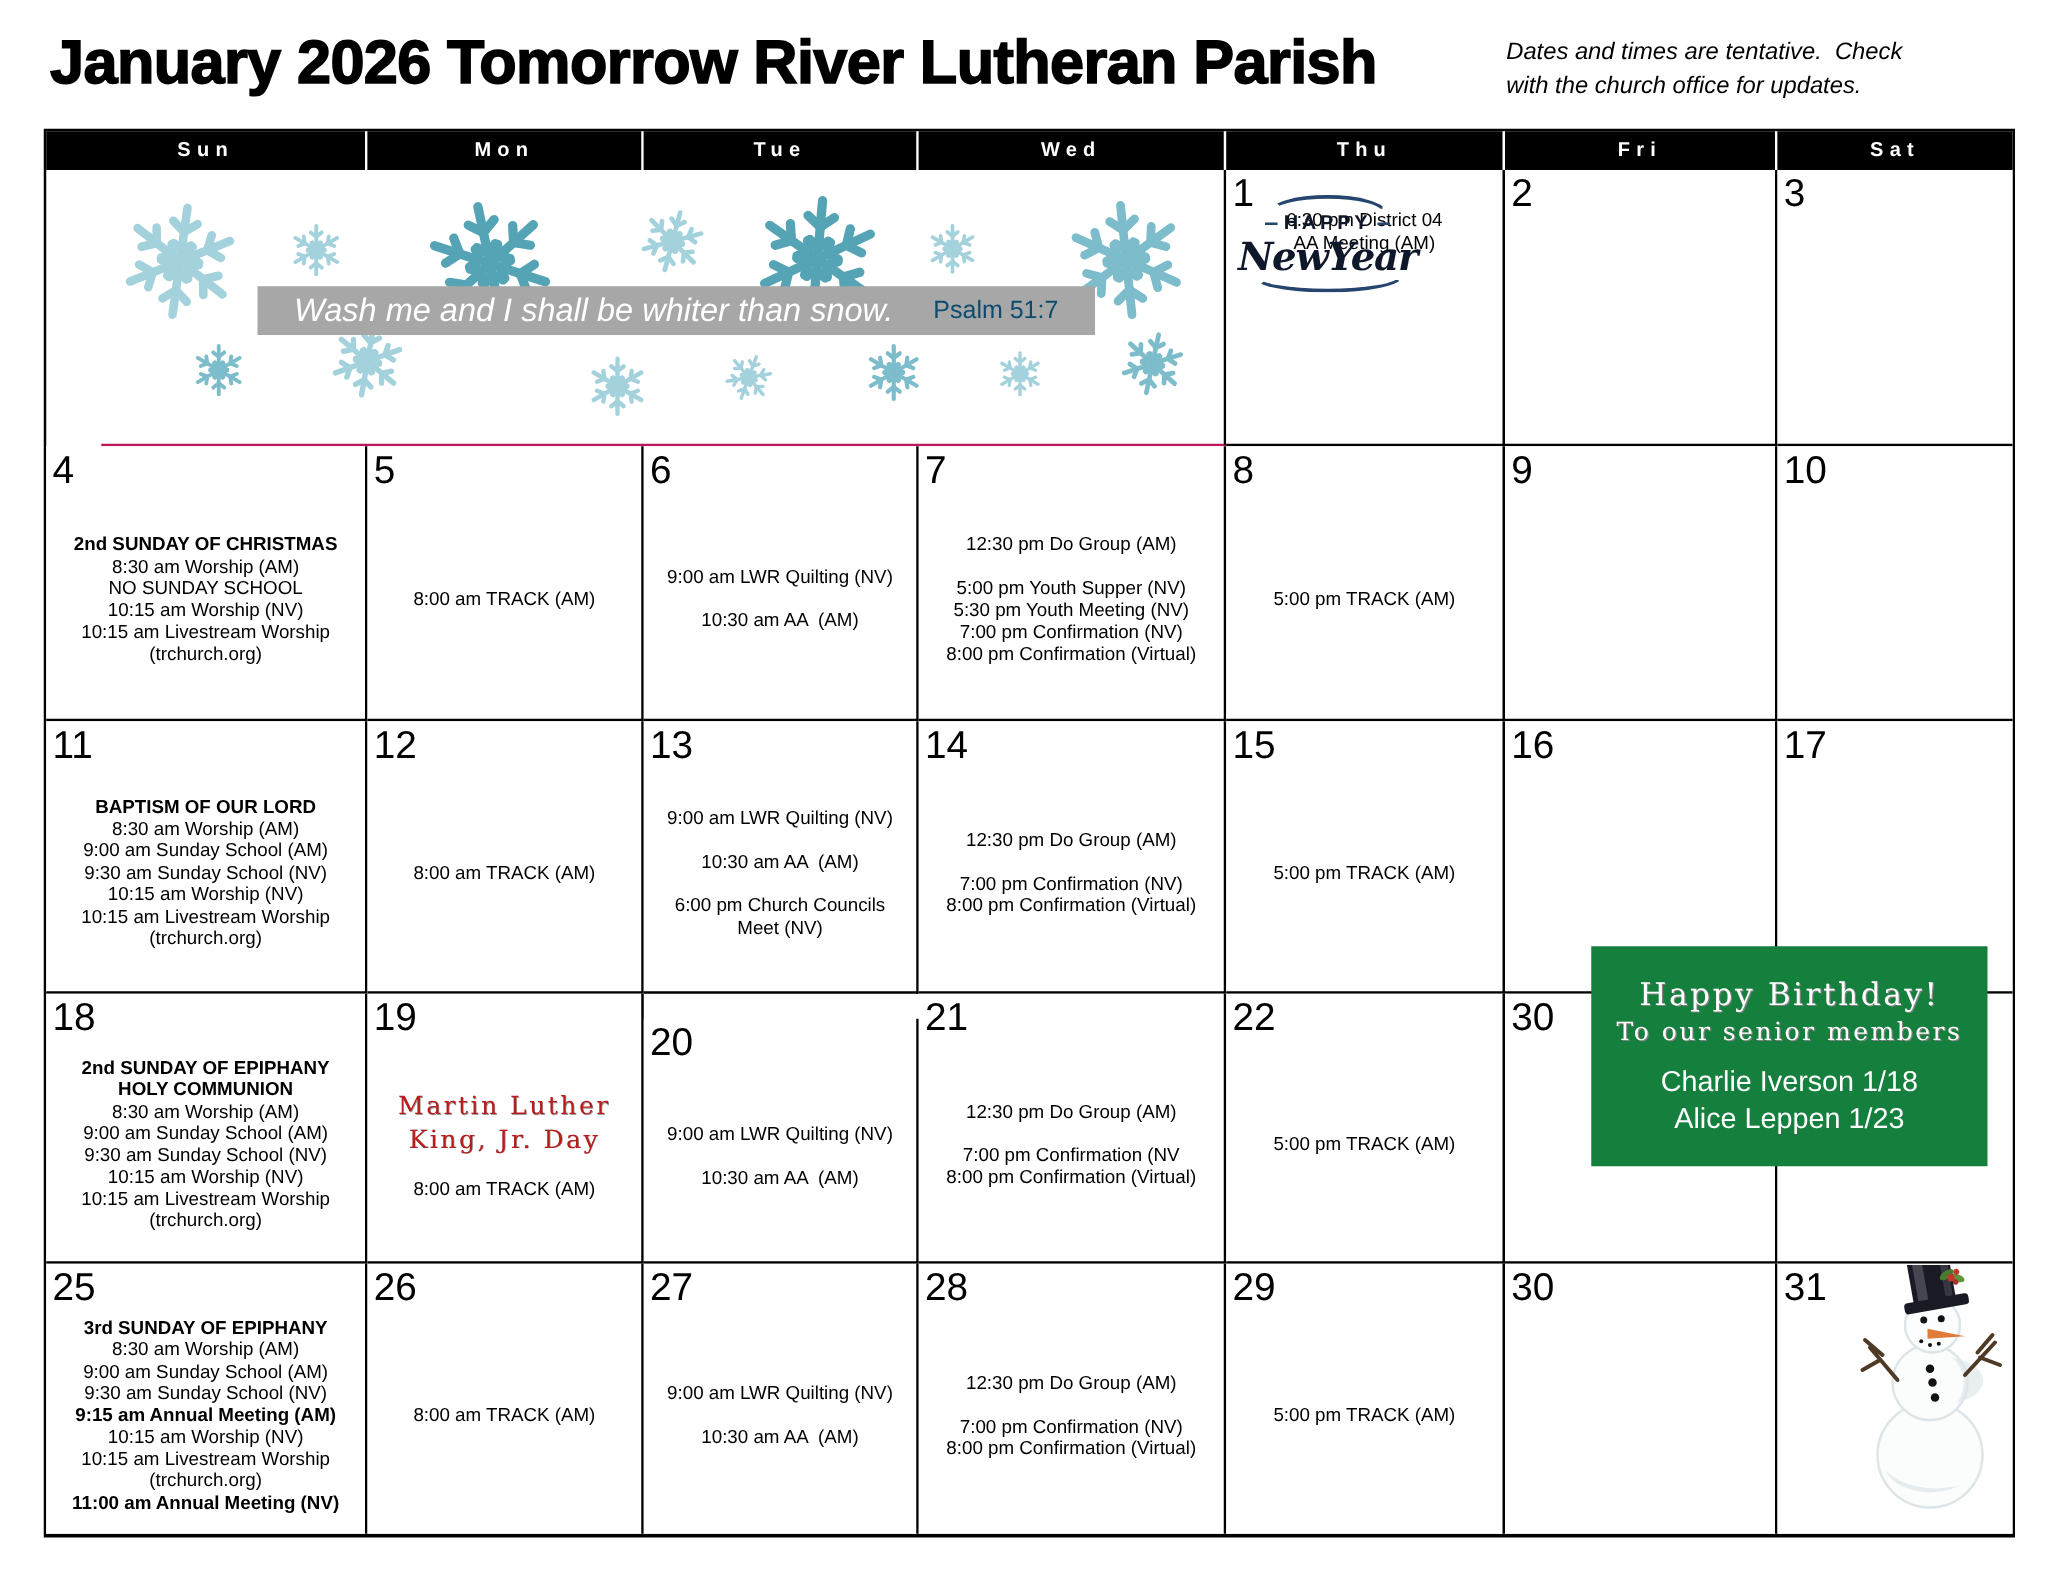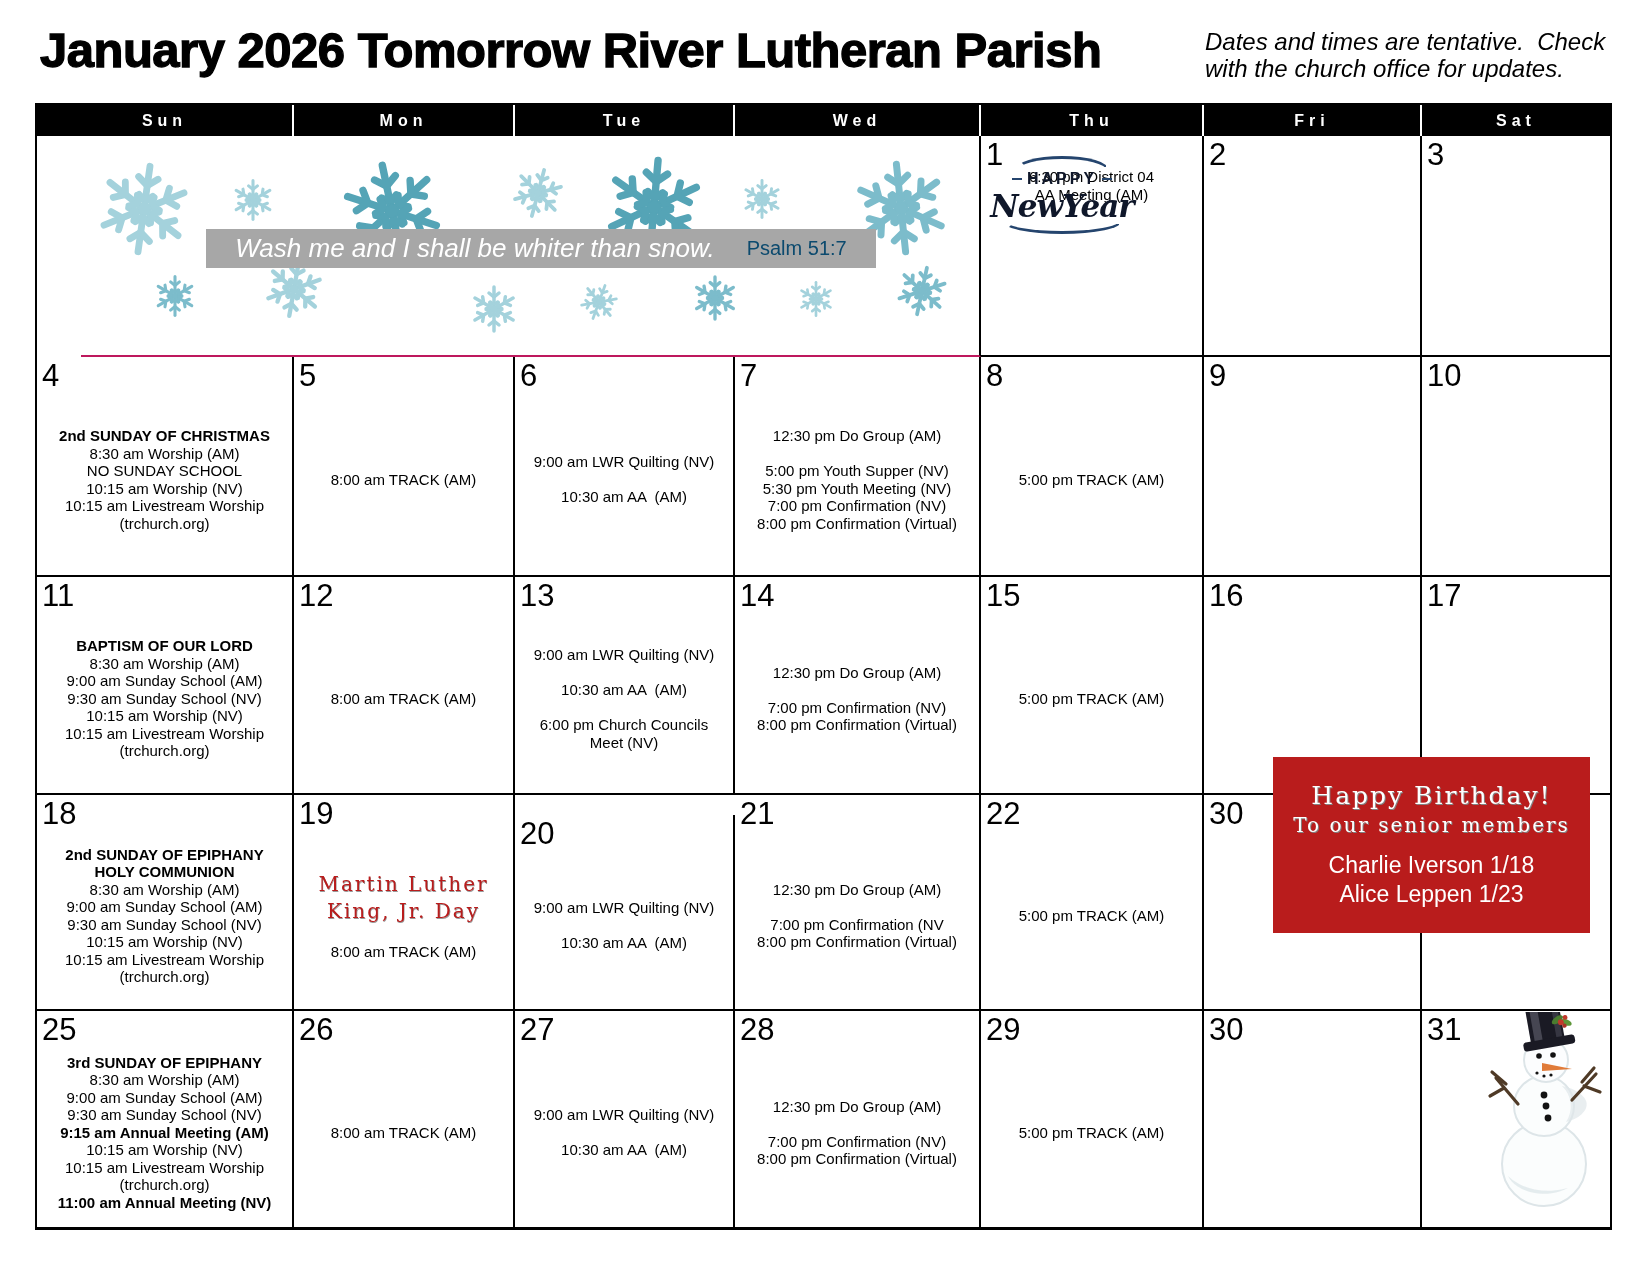--- a/index.html
+++ b/index.html
@@ -2,21 +2,21 @@
 <html><head>
 <meta charset="utf-8">
 <style>
   * { margin:0; padding:0; box-sizing:border-box; }
   html,body { background:#fff; }
   body { font-family:"Liberation Sans", sans-serif; color:#000; }
   .stage { position:relative; width:1650px; height:1275px; background:#fff; overflow:hidden; }
 
   .title { position:absolute; left:40px; top:22px; font-size:49px; font-weight:bold;
            letter-spacing:-0.5px; -webkit-text-stroke:1.3px #000; white-space:nowrap; }
-  .note { position:absolute; left:1205px; top:28px; font-size:24px; font-style:italic;
+  .note { position:absolute; left:1205px; top:28px; font-size:19px; font-style:italic;
           line-height:27px; white-space:pre-wrap; }
 
   .grid { position:absolute; left:35px; top:103px; display:grid;
           grid-template-columns:257px 221px 220px 246px 223px 218px 188px;
           grid-template-rows:31px 221px 220px 218px 216px 216px;
           border:2px solid #000; border-bottom:3px solid #000; background:#fff; }
   .hcell { background:#000; color:#fff; font-weight:bold; font-size:16px; letter-spacing:5px;
            display:flex; align-items:center; justify-content:center; border-right:2px solid #fff; }
   .hcell.hlast { border-right:none; }
   .cell { position:relative; border-right:2px solid #000; border-bottom:2px solid #000; background:#fff; }
@@ -374,21 +374,21 @@
     <div class="hny-arc"></div>
     <div class="hny-happy">
       <span class="hny-dash"></span>
       <span>HAPPY</span>
       <span class="hny-dash"></span>
     </div>
     <div class="hny-script">NewYear</div>
     <div class="hny-swash"></div>
   </div>
 
-  <div class="bday" style="background: #b91c1c;">
+  <div class="bday" style="background: #15803d;">
     <div class="bday-title">Happy Birthday!</div>
     <div class="bday-sub">To our senior members</div>
     <div class="bday-name first">Charlie Iverson 1/18</div>
     <div class="bday-name">Alice Leppen 1/23</div>
   </div>
 
   <svg class="snowman" width="128" height="196" viewBox="0 0 64 98">
     <circle cx="31" cy="76" r="21" fill="#fbfdfd" stroke="#dde5e8" stroke-width="1"></circle>
     <path d="M13,82 a19,13 0 0 0 30,6 a24,16 0 0 1 -30,-6" fill="#dfe7ea" opacity="0.8"></path>
     <circle cx="31" cy="47" r="15" fill="#fbfdfd" stroke="#dde5e8" stroke-width="1"></circle>

